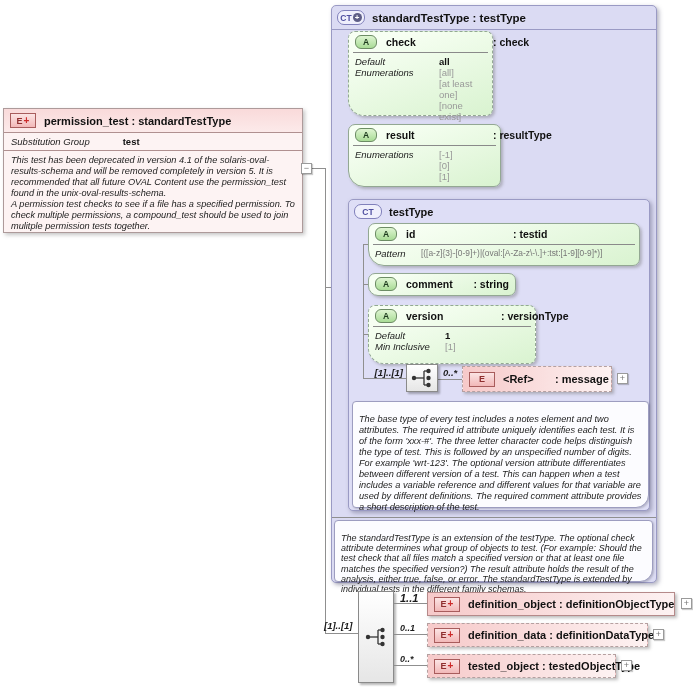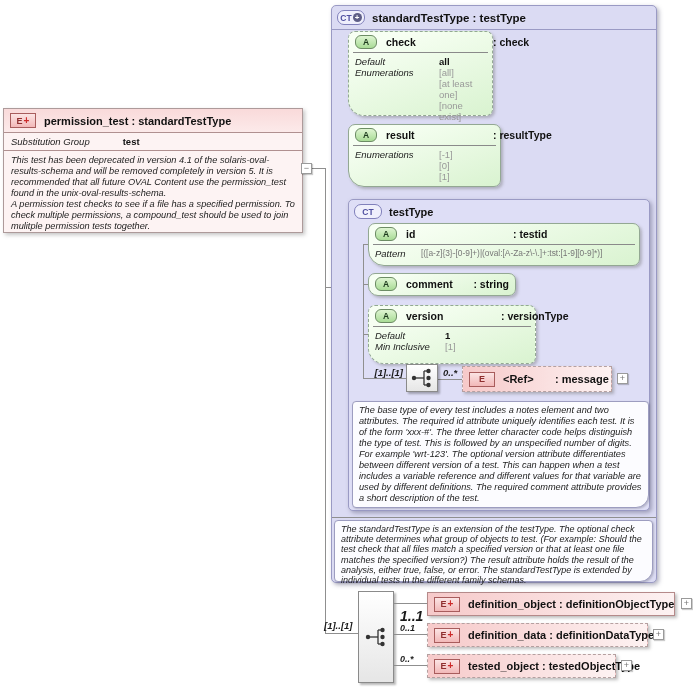--- a/index.html
+++ b/index.html
@@ -50,21 +50,21 @@
   .aname{font-weight:bold;font-size:10.5px;color:#111;min-width:56px;}
   .atype{font-weight:bold;font-size:10.5px;color:#111;white-space:nowrap;margin-left:42px;}
   .asep{border-top:1px solid #8a8a8a;margin:1px 4px 0;}
   .afacets{padding:3px 6px 4px;display:grid;grid-column-gap:6px;font-size:9.5px;line-height:11px;}
   .flabel{font-style:italic;color:#222;white-space:nowrap;}
   .fvals{color:#999;}
   .fbold{color:#111;font-weight:bold;}
 
   
   .annbox{position:absolute;background:#fcfcff;border:1px solid #9d9dc0;border-radius:4px 4px 13px 4px;
-          padding:3px 6px;font-size:9.2px;line-height:11px;font-style:italic;color:#222;
+          padding:12px 6px;font-size:9.2px;line-height:11px;font-style:italic;color:#222;
           box-shadow:1px 1px 2px rgba(0,0,0,.18);box-sizing:border-box;}
 
   
   .plusbox{position:absolute;width:11px;height:11px;border:1px solid #9a9a9a;background:#fff;
            color:#777;font-size:9px;line-height:9px;text-align:center;box-shadow:1px 1px 1px rgba(0,0,0,.2);box-sizing:border-box;}
   .seqicon{position:absolute;border:1px solid #8a8a8a;background:linear-gradient(to bottom,#ffffff,#e6e6e6);
            display:flex;align-items:center;justify-content:center;box-shadow:2px 2px 2px rgba(0,0,0,.28);box-sizing:border-box;}
 </style>
 </head>
 <body>
@@ -237,21 +237,21 @@
       <circle cx="19.5" cy="4" r="2.2" fill="#333"></circle>
       <circle cx="19.5" cy="11" r="2.2" fill="#333"></circle>
       <circle cx="19.5" cy="18" r="2.2" fill="#333"></circle>
     </svg>
   </div>
 
   <div class="line" style="left:394px;top:603px;width:33px;height:1px;"></div>
   <div class="line" style="left:394px;top:634px;width:33px;height:1px;"></div>
   <div class="line" style="left:394px;top:665px;width:33px;height:1px;"></div>
 
-  <div class="card" style="left:400px;top:608px;font-size:14px;">1..1</div>
+  <div class="card" style="left:400px;top:592px;font-size:11px;">1..1</div>
   <div class="card" style="left:400px;top:623px;font-size:9px;">0..1</div>
   <div class="card" style="left:400px;top:654px;font-size:9px;">0..*</div>
 
   <div class="ebox" style="left:427px;top:592px;width:248px;height:24px;">
     <span class="eicon">
         <span>E</span>
         <span class="ebadge">+</span>
       </span>
     <span>definition_object : definitionObjectType</span>
   </div>

